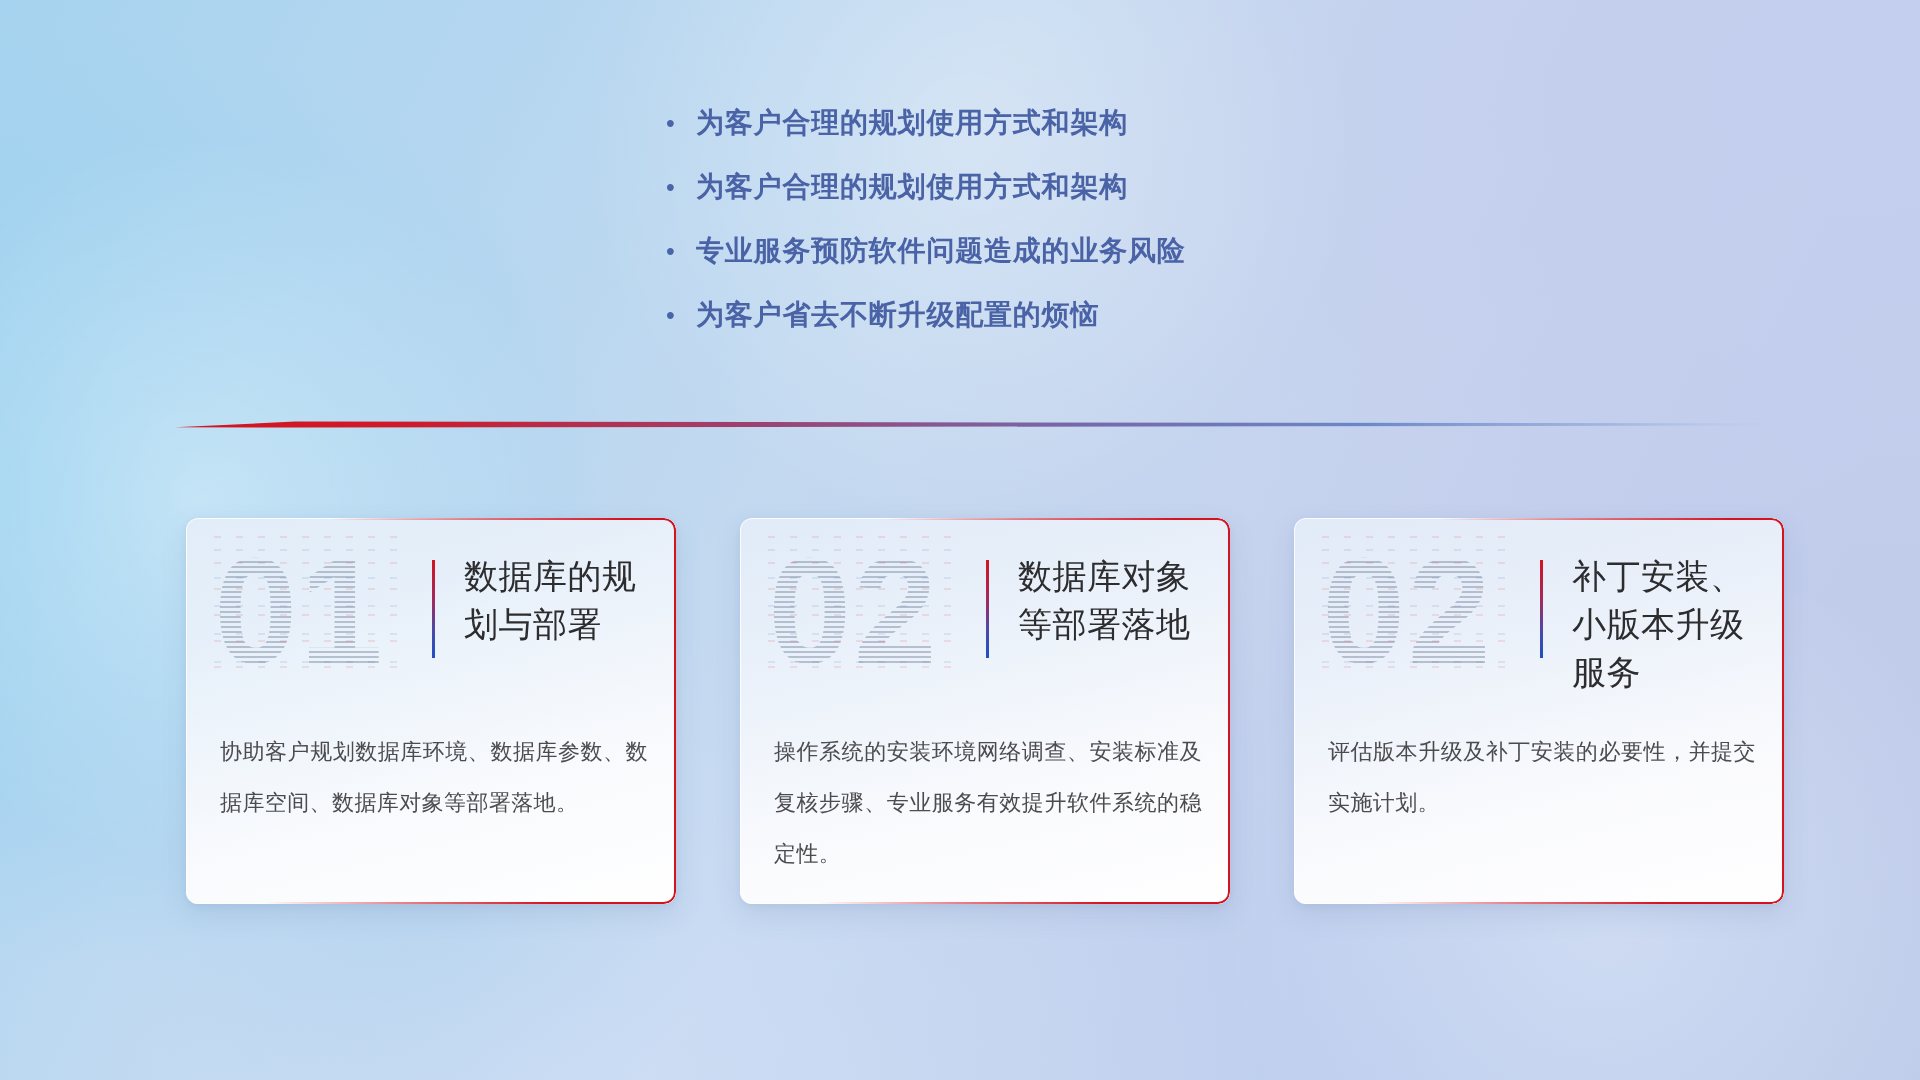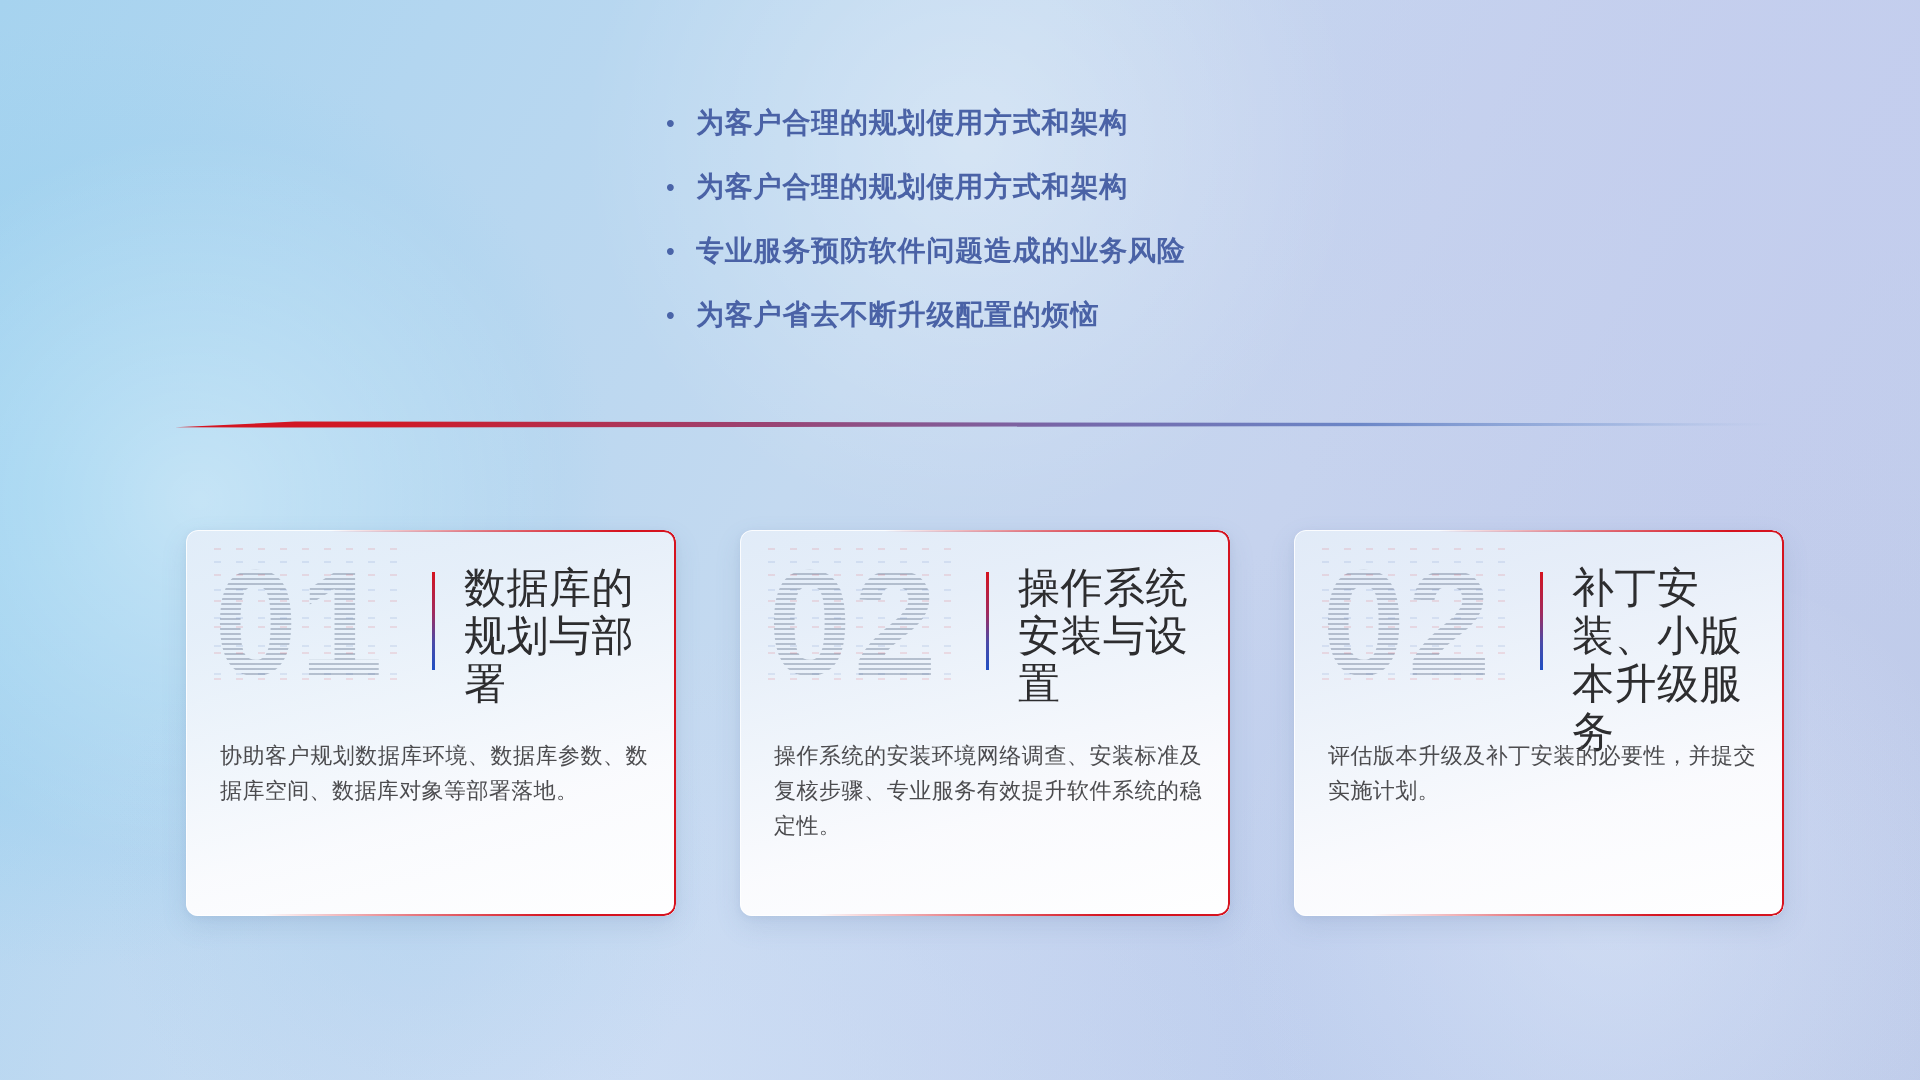--- a/index.html
+++ b/index.html
@@ -93,21 +93,21 @@
   
   #cards {
     position: absolute;
     left: 186px;
     top: 518px;
     width: 1598px;
     height: 388px;
   }
   .card {
     position: absolute;
-    top: 12px;
+    top: 0;
     width: 490px;
     height: 386px;
     border-radius: 12px;
     background:
       linear-gradient(166deg,
         rgba(229,238,249,0.88) 0%,
         rgba(234,241,250,0.90) 22%,
         rgba(243,247,252,0.93) 46%,
         rgba(252,252,254,0.96) 70%,
         rgba(255,255,255,0.99) 100%);
@@ -199,35 +199,35 @@
     height: 98px;
     background: linear-gradient(180deg, #d5131f 0%, #a02a5e 42%, #4a4aa8 72%, #1f4fc4 100%);
     z-index: 3;
   }
 
   .card-title {
     position: absolute;
     left: 278px;
     top: 34px;
     width: 196px;
-    font-size: 42px;
+    font-size: 34px;
     line-height: 48px;
     font-weight: 400;
     color: #2d2d2f;
     letter-spacing: 0.5px;
     z-index: 3;
   }
 
   .card-body {
     position: absolute;
     left: 34px;
     right: 28px;
     top: 208px;
     font-size: 22px;
-    line-height: 35px;
+    line-height: 51px;
     color: #4c4c4f;
     letter-spacing: 0.4px;
     text-align: justify;
     z-index: 3;
   }
 </style>
 </head>
 <body>
 
 <div id="slide">
@@ -282,21 +282,21 @@
       <div class="card-rule"></div>
       <div class="card-title">数据库的规划与部署</div>
       <div class="card-body">协助客户规划数据库环境、数据库参数、数据库空间、数据库对象等部署落地。</div>
     </div>
 
     <div class="card card-2">
       <div class="card-accent"></div>
       <div class="card-number">02</div>
       <div class="card-number-tint"></div>
       <div class="card-rule"></div>
-      <div class="card-title">操作系统安装与设置</div>
+      <div class="card-title">数据库对象等部署落地</div>
       <div class="card-body">操作系统的安装环境网络调查、安装标准及复核步骤、专业服务有效提升软件系统的稳定性。</div>
     </div>
 
     <div class="card card-3">
       <div class="card-accent"></div>
       <div class="card-number">02</div>
       <div class="card-number-tint"></div>
       <div class="card-rule"></div>
       <div class="card-title">补丁安装、小版本升级服务</div>
       <div class="card-body">评估版本升级及补丁安装的必要性，并提交实施计划。</div>

